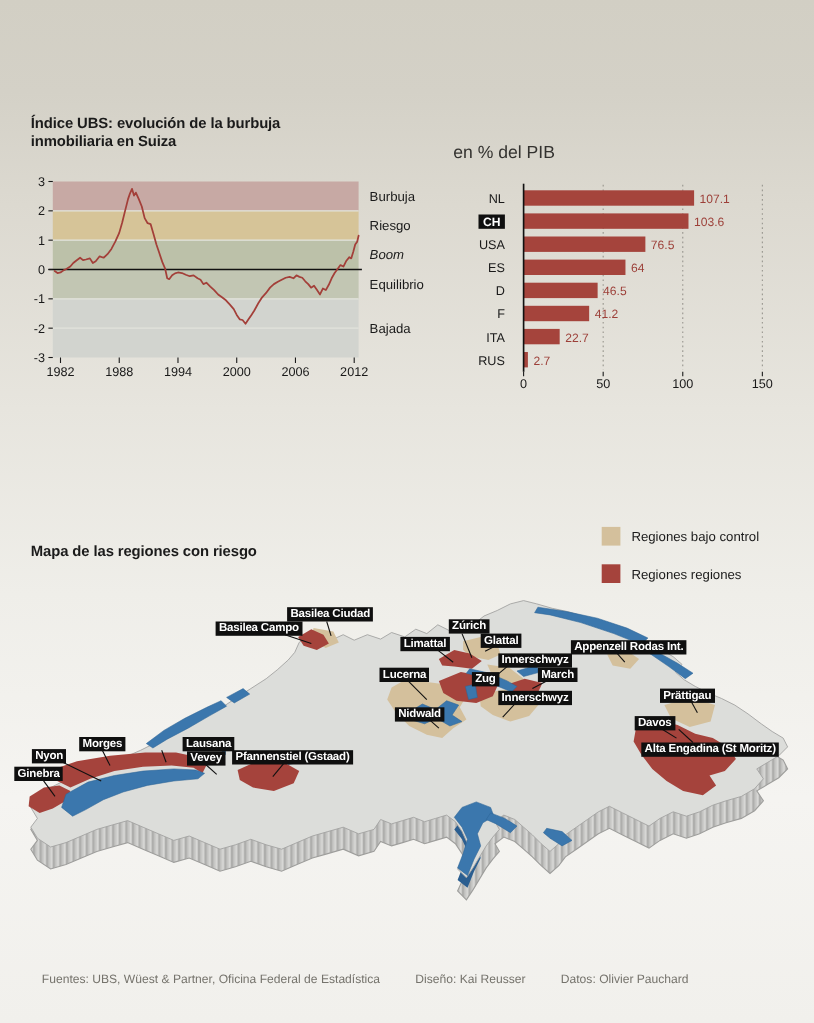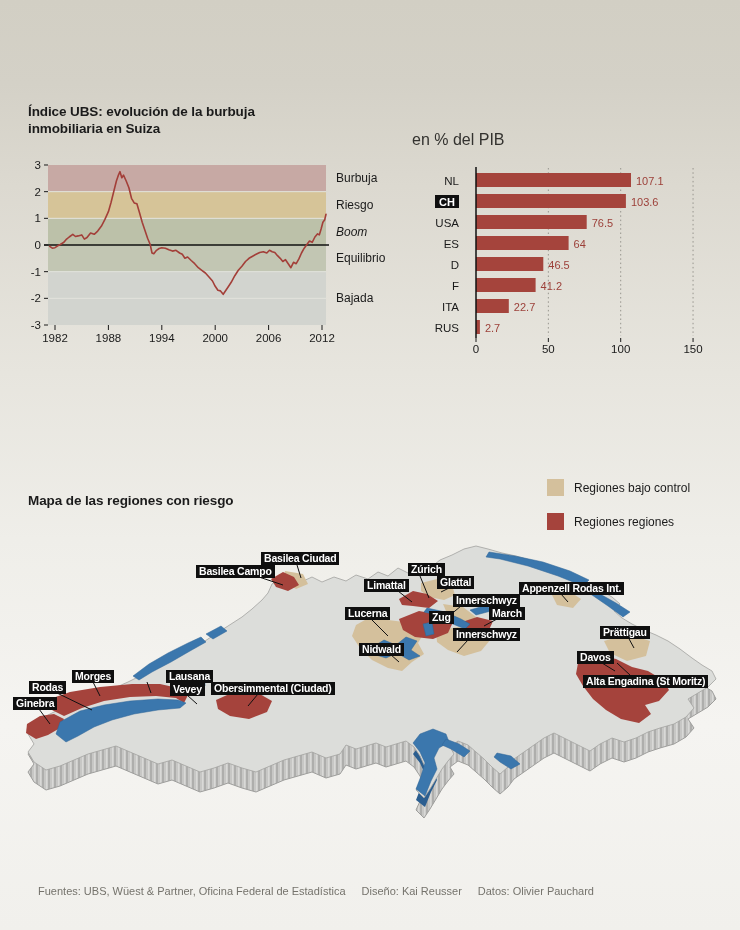--- a/index.html
+++ b/index.html
@@ -11,21 +11,21 @@
   .sec-title{font-size:13.5px;font-weight:700;letter-spacing:-.1px;color:#1b1b1b;line-height:17px;}
   .sub-title{font-size:16px;font-weight:400;color:#33322f;}
   svg.layer{position:absolute;left:0;top:0;width:740px;height:930px;pointer-events:none;}
   svg text{font-family:"Liberation Sans",sans-serif;}
   .legend{left:547px;top:479px;display:flex;flex-direction:column;gap:17px;}
   .legend-row{display:flex;align-items:center;height:17px;}
   .swatch{width:17px;height:17px;margin-right:10px;flex:0 0 auto;}
   .legend-label{font-size:12px;color:#1b1b1b;white-space:nowrap;}
   .map-label{position:absolute;background:#0f0f0f;color:#ffffff;font-weight:700;
     font-size:10.5px;line-height:13px;padding:0 3px;letter-spacing:-.2px;white-space:nowrap;z-index:5;}
-  .footer{left:38px;top:885px;font-size:11px;color:#75736c;display:flex;gap:16px;white-space:nowrap;}
+  .footer{left:38px;top:885px;font-size:11px;color:#75736c;display:flex;gap:32px;white-space:nowrap;}
 </style>
 </head>
 <body>
 
 <div class="page">
 
   <svg class="layer" id="map-svg" viewBox="0 0 740 930">
       <defs>
         <pattern id="sideStripe" patternUnits="userSpaceOnUse" width="6" height="12">
           <rect x="0" y="0" width="6" height="12" fill="#c7c7c5"></rect>
@@ -221,25 +221,25 @@
       <div class="map-label" style="left: 453px; top: 594px;">Innerschwyz</div>
       <div class="map-label" style="left: 489px; top: 607px;">March</div>
       <div class="map-label" style="left: 429px; top: 611px;">Zug</div>
       <div class="map-label" style="left: 453px; top: 628px;">Innerschwyz</div>
       <div class="map-label" style="left: 345px; top: 607px;">Lucerna</div>
       <div class="map-label" style="left: 359px; top: 643px;">Nidwald</div>
       <div class="map-label" style="left: 519px; top: 582px;">Appenzell Rodas Int.</div>
       <div class="map-label" style="left: 600px; top: 626px;">Prättigau</div>
       <div class="map-label" style="left: 577px; top: 651px;">Davos</div>
       <div class="map-label" style="left: 583px; top: 675px;">Alta Engadina (St Moritz)</div>
-      <div class="map-label" style="left: 211px; top: 682px;">Obersimmental (Ciudad)</div>
+      <div class="map-label" style="left: 211px; top: 682px;">Pfannenstiel (Gstaad)</div>
       <div class="map-label" style="left: 170px; top: 683px;">Vevey</div>
       <div class="map-label" style="left: 122px; top: 670px; margin-left: 44px;">Lausana</div>
       <div class="map-label" style="left: 72px; top: 670px;">Morges</div>
-      <div class="map-label" style="left: 29px; top: 681px;">Rodas</div>
+      <div class="map-label" style="left: 29px; top: 681px;">Nyon</div>
       <div class="map-label" style="left: 13px; top: 697px;">Ginebra</div>
     </div>
 
   <div class="abs footer">
     <span>Fuentes: UBS, Wüest &amp; Partner, Oficina Federal de Estadística</span>
     <span>Diseño: Kai Reusser</span>
     <span>Datos: Olivier Pauchard</span>
   </div>
 </div>
 

